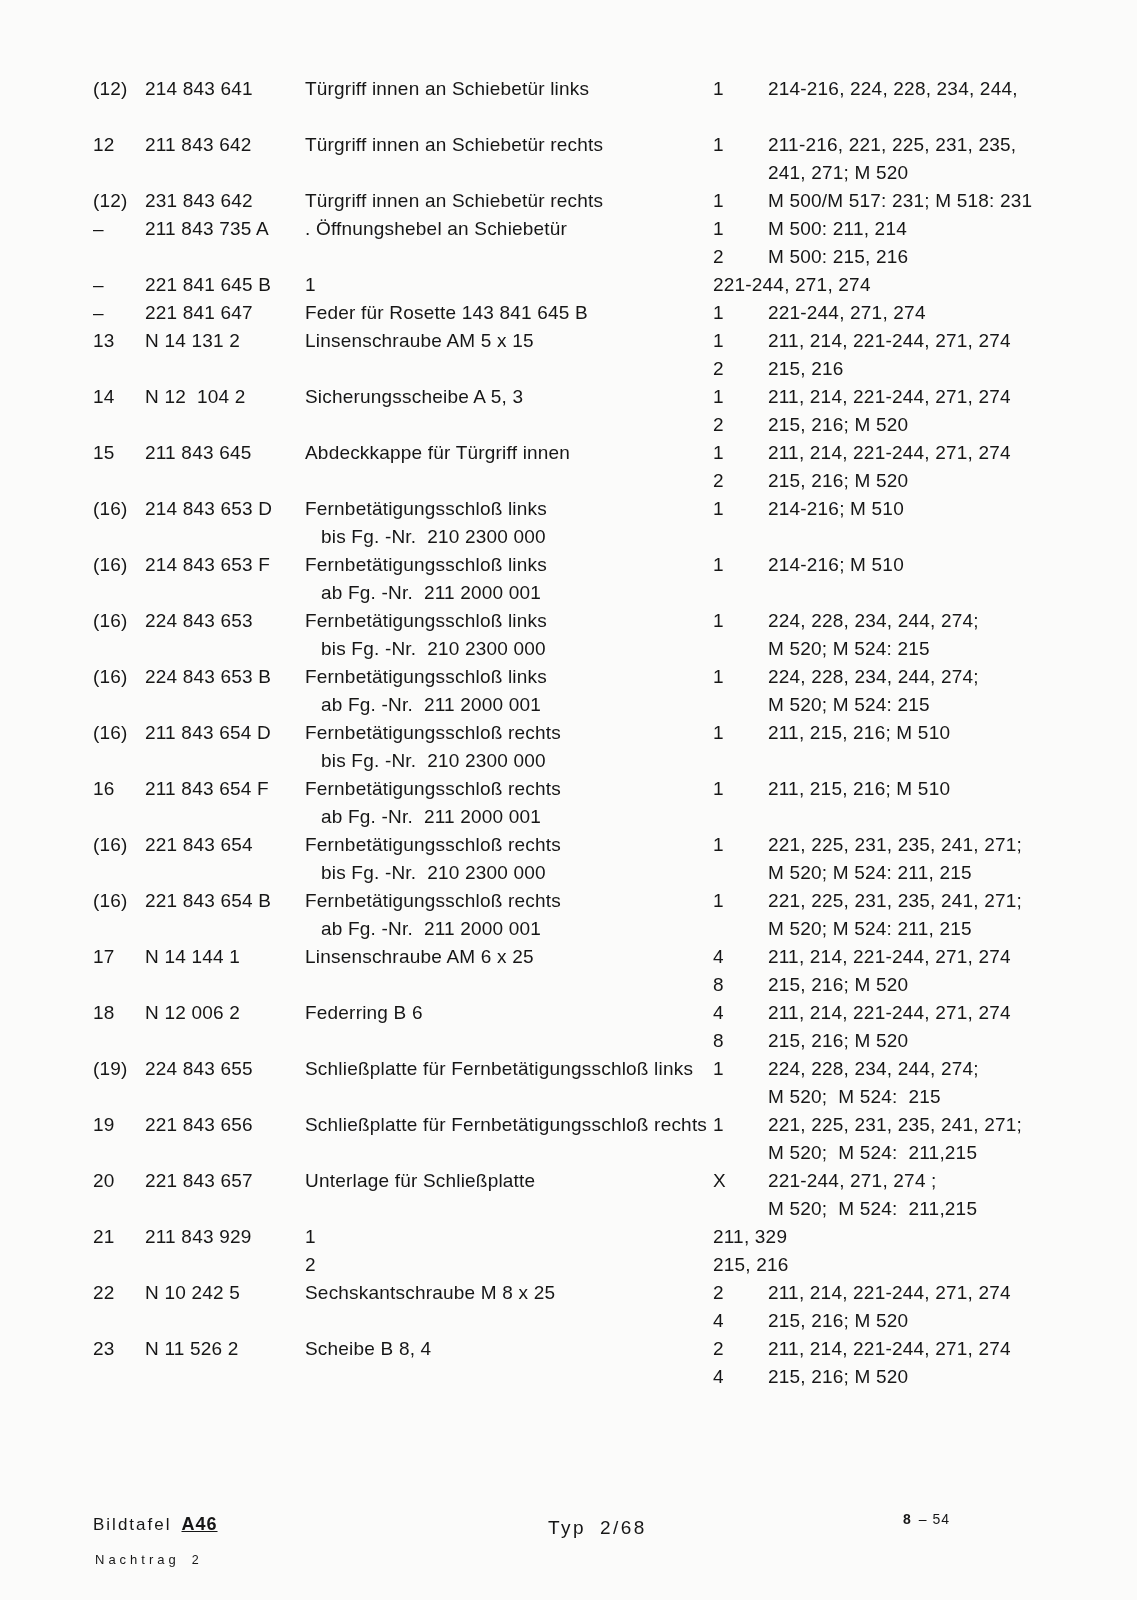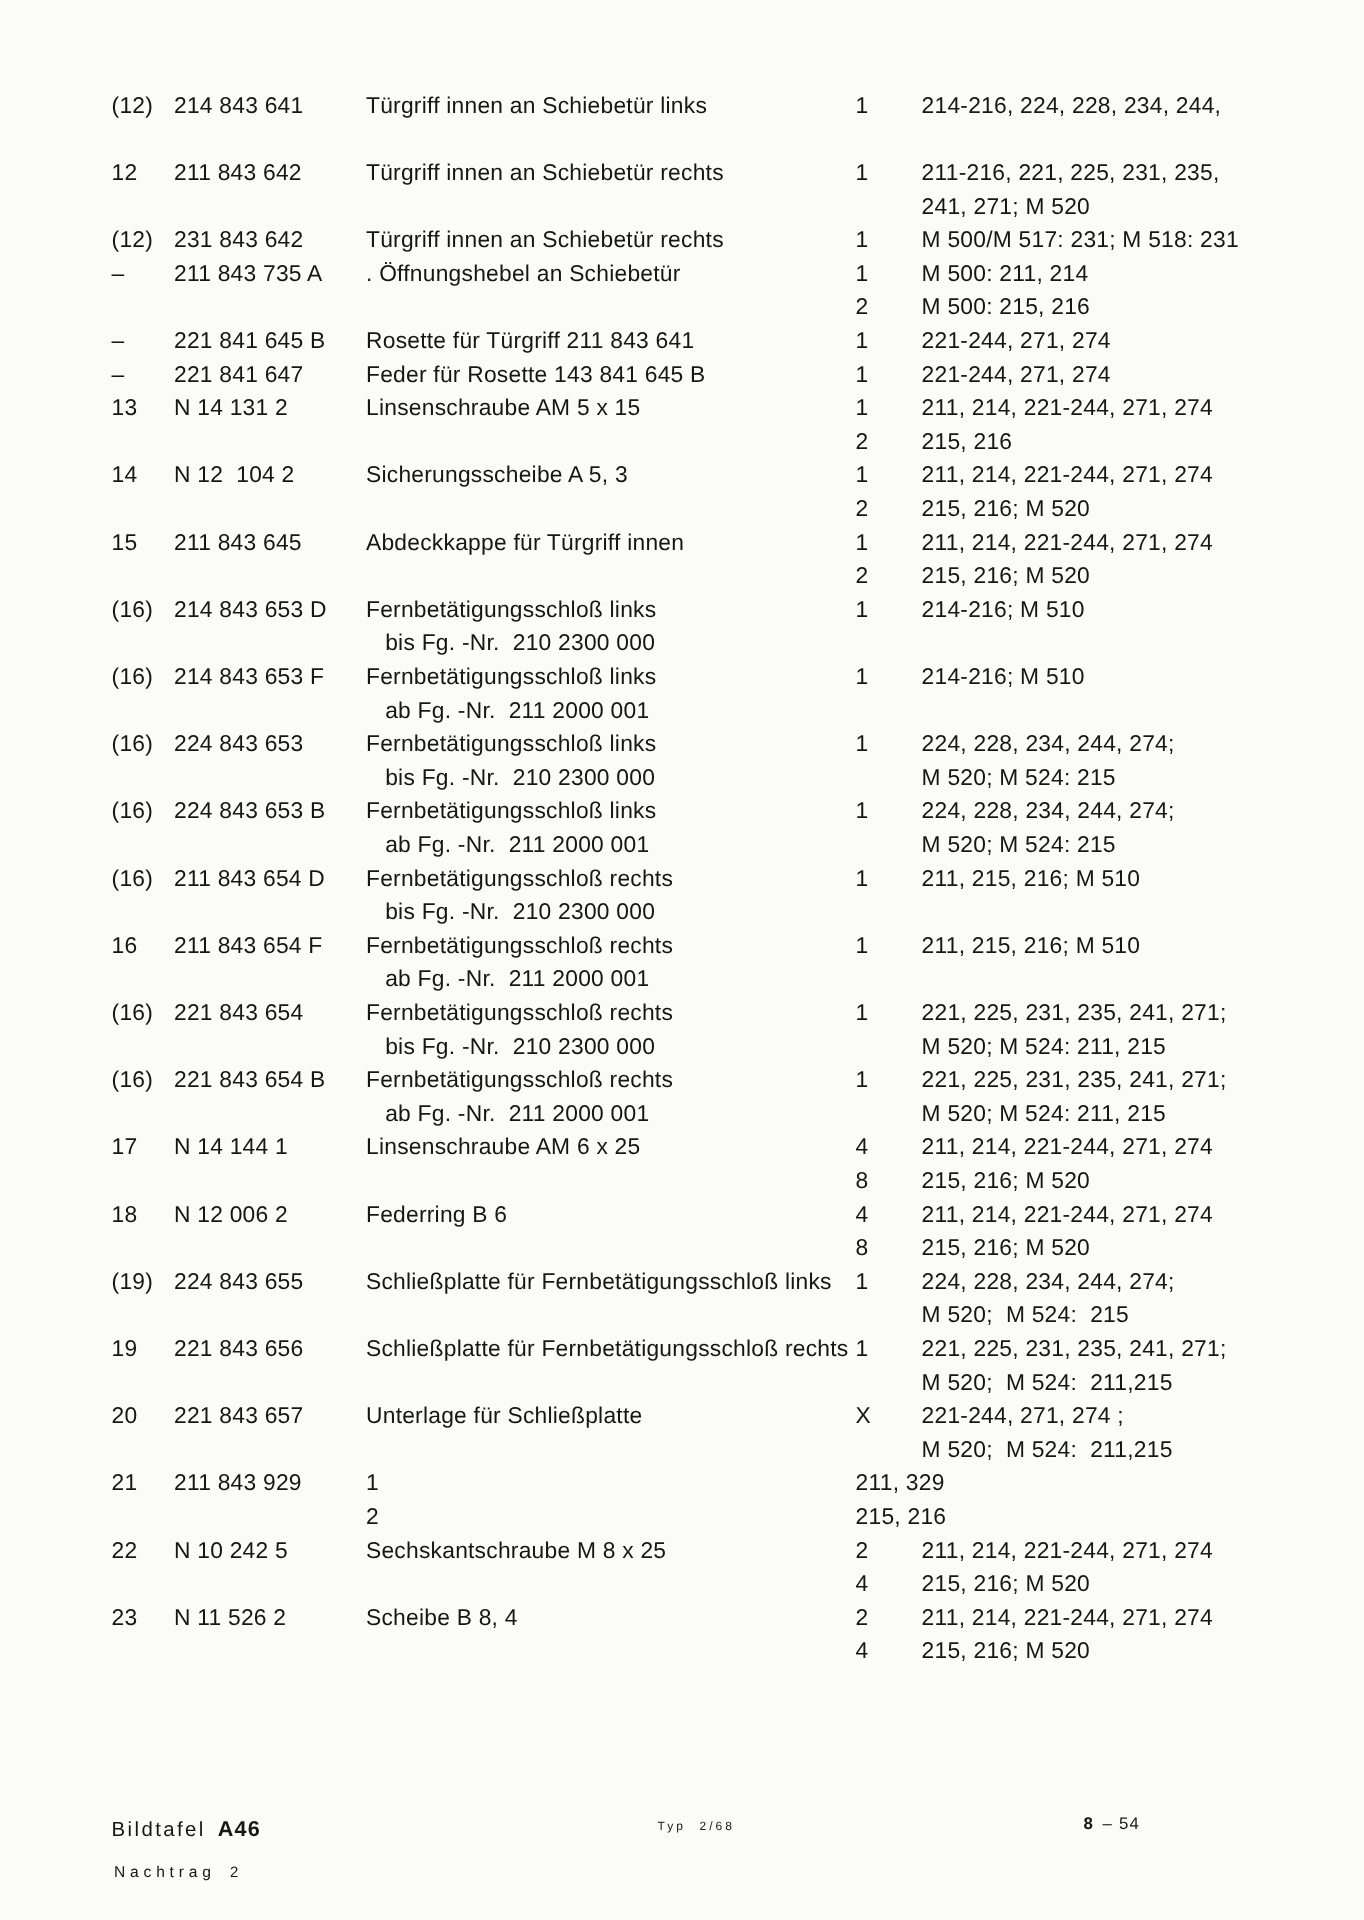--- a/index.html
+++ b/index.html
@@ -9,24 +9,24 @@
     color:#161616;font-family:"Liberation Sans",sans-serif;
     font-size:19px;letter-spacing:0.2px;overflow:hidden;
   }
   .parts-table{position:absolute;left:93px;top:75px;}
   .row{display:grid;grid-template-columns:52px 160px 408px 55px auto;align-items:start;}
   .cell{min-width:0;}
   .line{line-height:28px;min-height:28px;white-space:pre;}
   .desc .line.sub{padding-left:16px;}
   .footer div{position:absolute;}
   .f-bildtafel{left:93px;top:1514px;font-size:17px;letter-spacing:2px;}
-  .f-bildtafel .val{font-weight:700;margin-left:10px;letter-spacing:1px;font-size:18px;}
+  .f-bildtafel .val{font-weight:700;margin-left:10px;letter-spacing:1px;font-size:18px;text-decoration:underline;}
   .f-nachtrag{left:95px;top:1552px;font-size:13px;letter-spacing:4px;}
   .f-nachtrag .val{margin-left:12px;font-size:12.5px;}
-  .f-typ{left:548px;top:1517px;font-size:10px;letter-spacing:2.5px;word-spacing:6px;}
+  .f-typ{left:548px;top:1517px;font-size:19px;letter-spacing:2.5px;word-spacing:6px;}
   .f-pageno{left:903px;top:1511px;font-size:14px;letter-spacing:1px;}
   .f-pageno .b{font-weight:700;margin-right:7px;}
 </style>
 </head>
 <body>
 
 <div class="page">
 
   <div class="parts-table">
       <div class="row">
@@ -101,23 +101,20 @@
           <div class="line">M 500: 211, 214</div>
           <div class="line">M 500: 215, 216</div>
         </div>
       </div>
       <div class="row">
         <div class="cell pos">
           <div class="line">–</div>
         </div>
         <div class="cell part">
           <div class="line">221 841 645 B</div>
-        </div>
-        <div class="cell desc">
-          <div class="line">Rosette für Türgriff 211 843 641</div>
         </div>
         <div class="cell qty">
           <div class="line">1</div>
         </div>
         <div class="cell models">
           <div class="line">221-244, 271, 274</div>
         </div>
       </div>
       <div class="row">
         <div class="cell pos">

